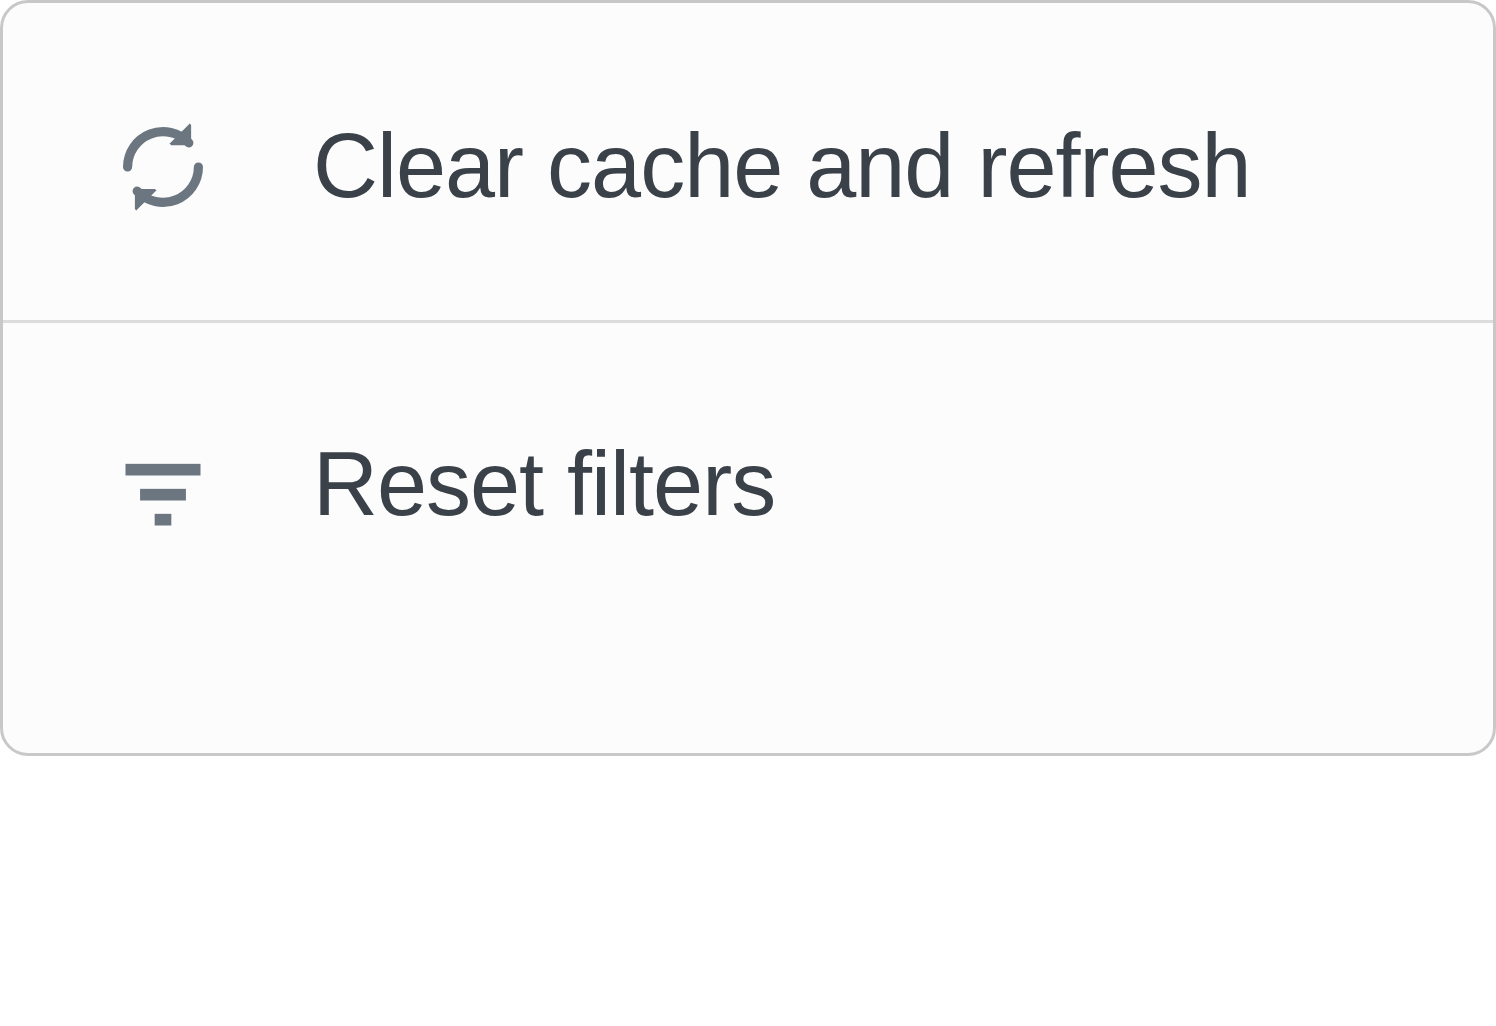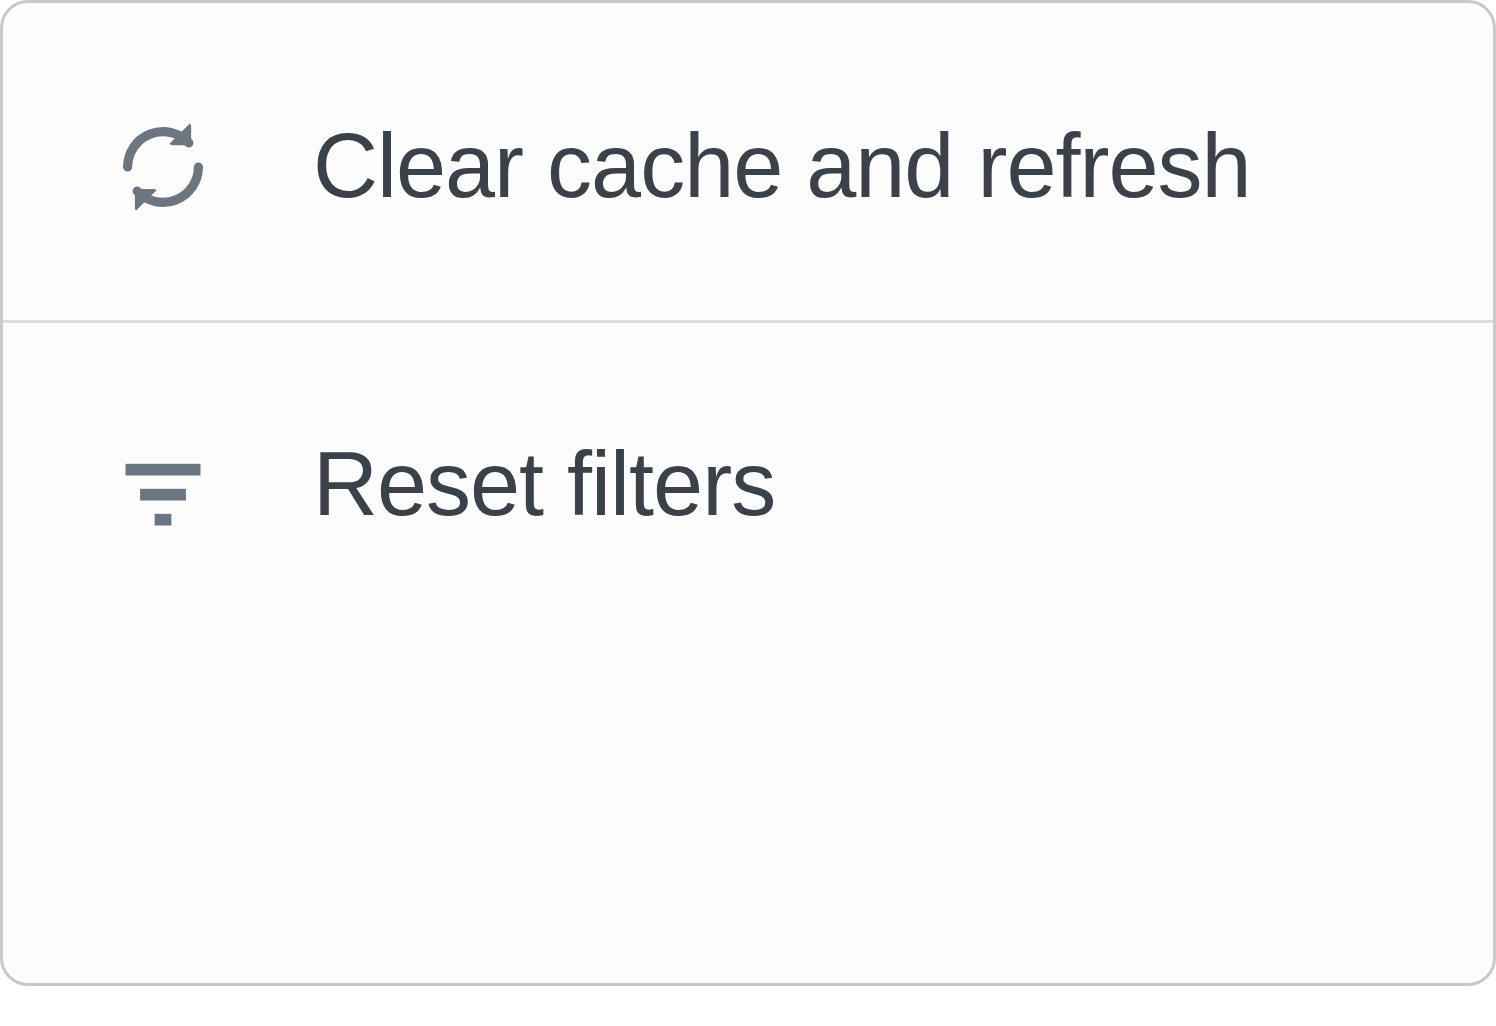--- a/index.html
+++ b/index.html
@@ -8,21 +8,21 @@
       box-sizing: border-box;
     }
     
     body {
       font-family: -apple-system, BlinkMacSystemFont, "Segoe UI", Helvetica, Arial, sans-serif;
       background: #ffffff;
     }
     
     .menu-container {
       width: 1496px;
-      height: 986px;
+      height: 756px;
       background: #fcfcfc;
       border: 3px solid #c8c8c8;
       border-radius: 28px;
       display: flex;
       flex-direction: column;
       overflow: hidden;
     }
     
     .menu-item {
       display: flex;

